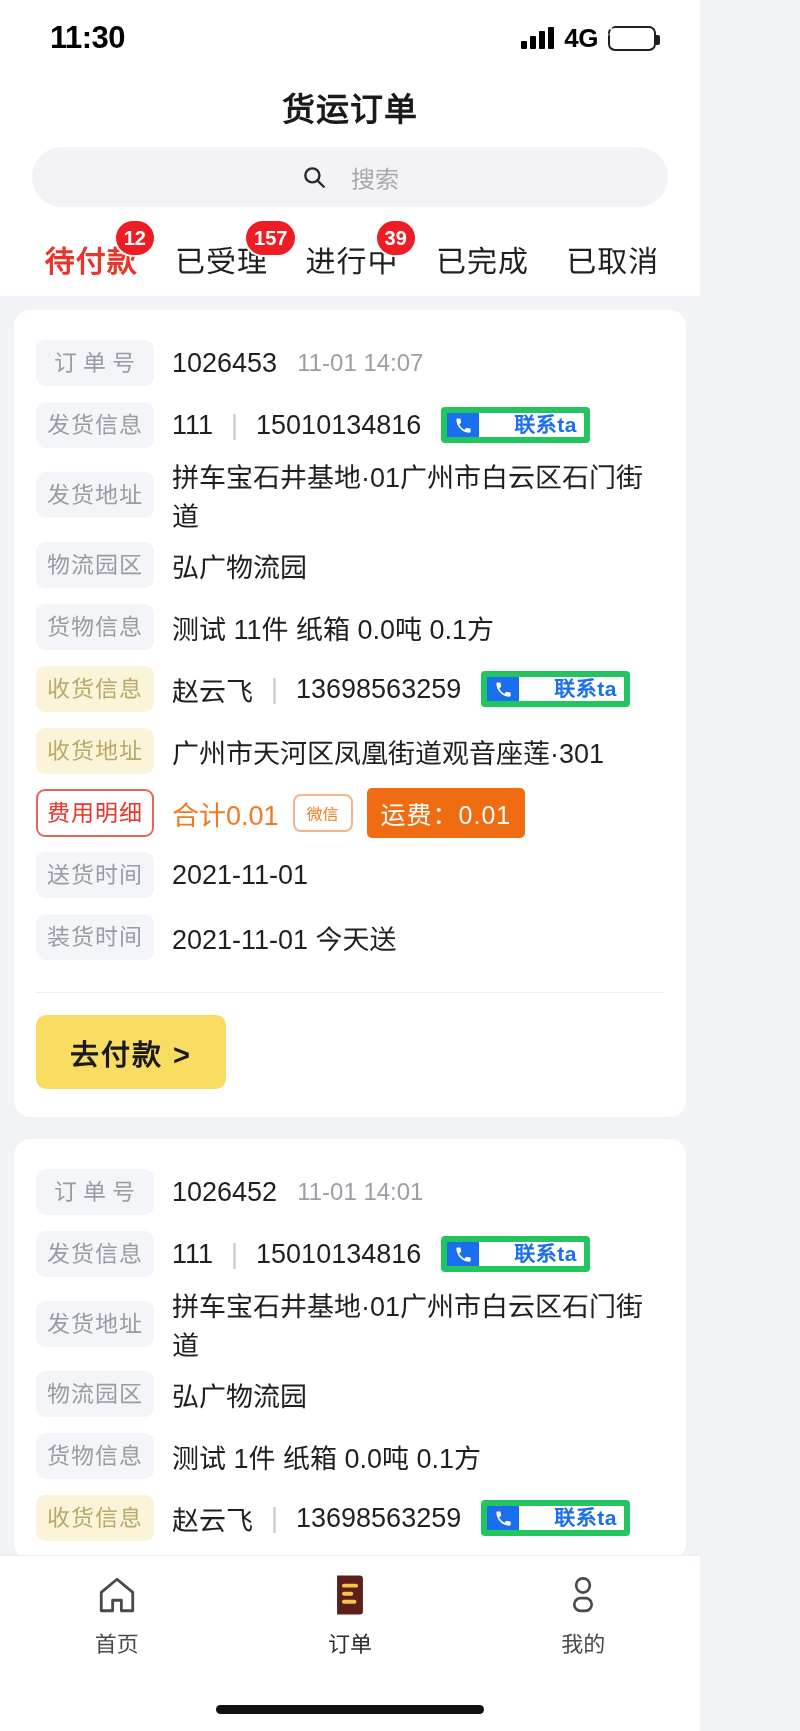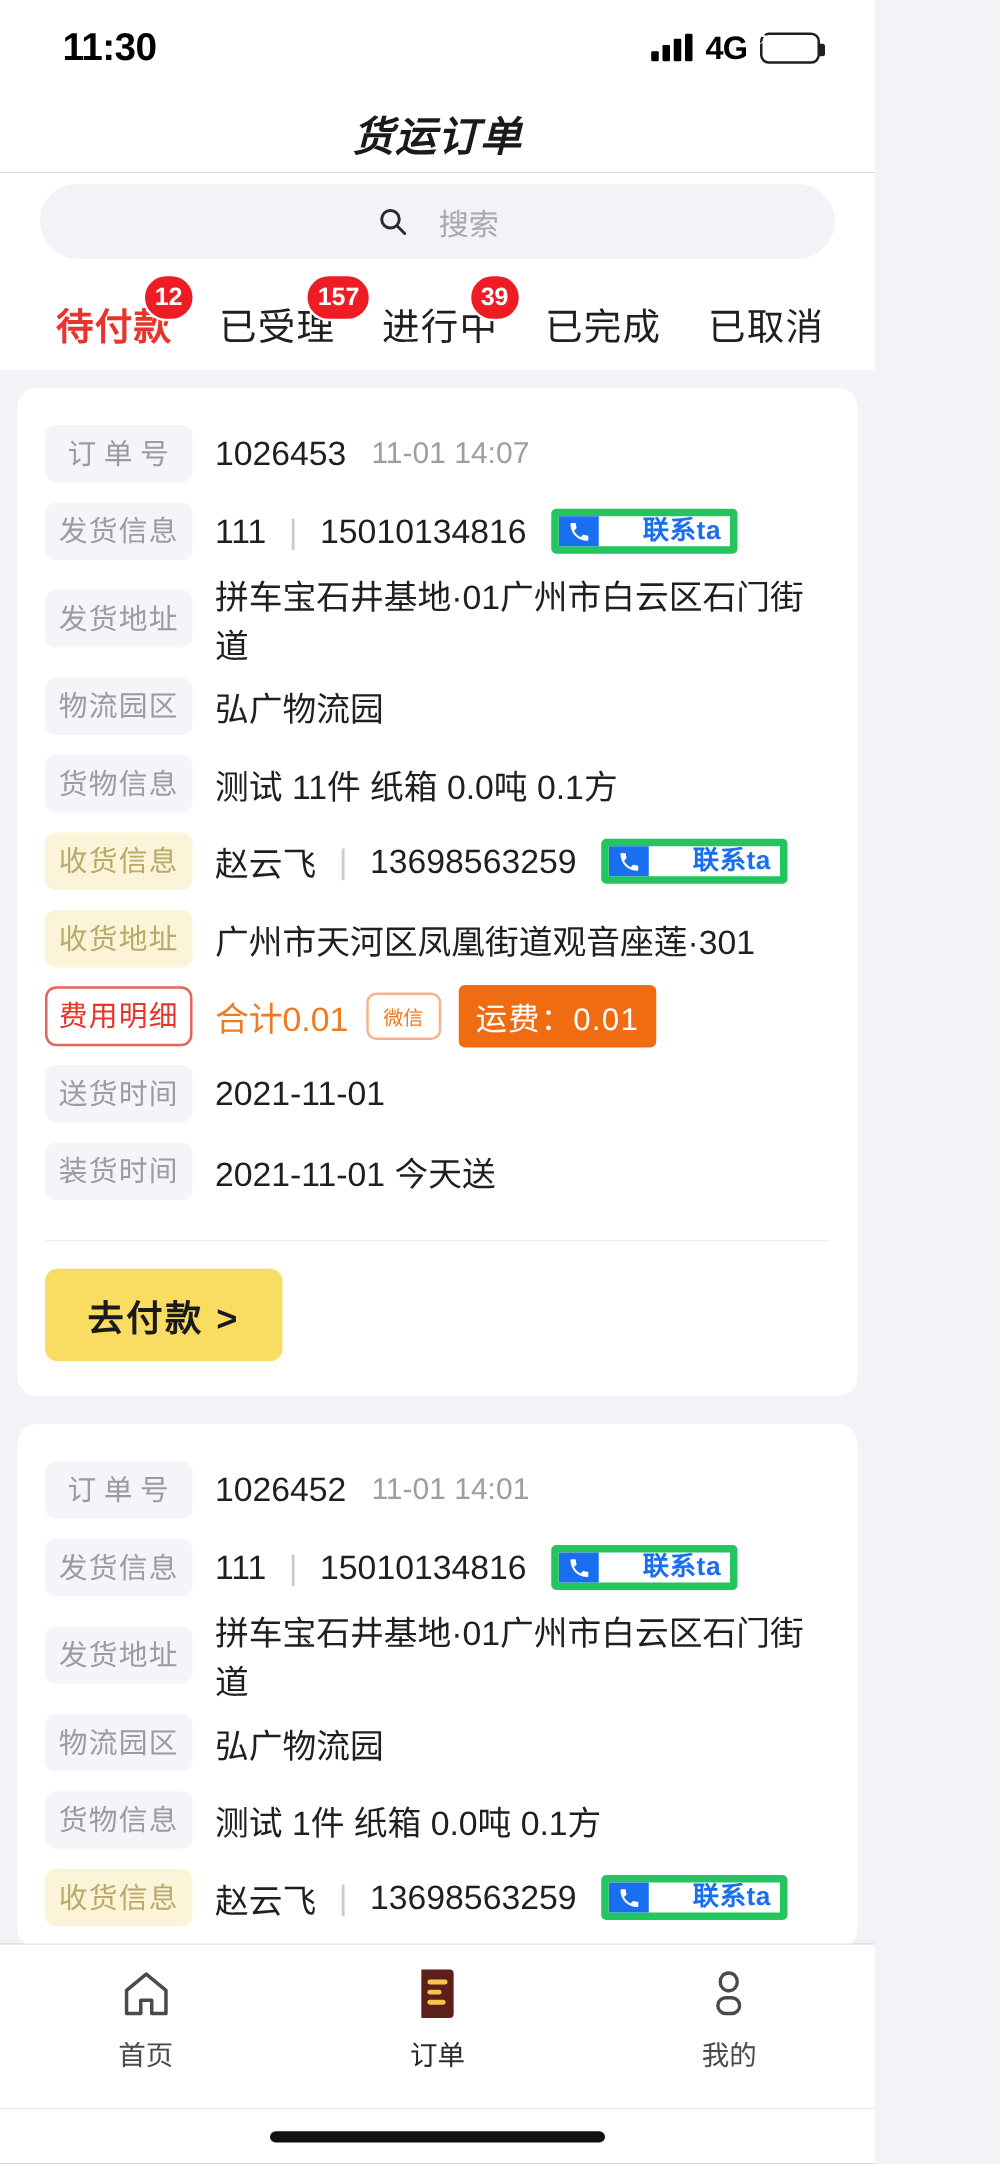--- a/index.html
+++ b/index.html
@@ -7,21 +7,21 @@
     width: 800px;
     height: 1731px;
     font-family: "Liberation Sans", "DejaVu Sans", sans-serif;
     background: #f2f3f7;
     overflow: hidden;
   }
   .phone {
     position: relative;
     width: 700px;
     height: 1731px;
-    background: #737373;
+    background: #701a75;
     display: flex;
     flex-direction: column;
   }
 
   
   .statusbar {
     height: 76px;
     flex: 0 0 76px;
     background: #ffffff;
     display: flex;
@@ -82,21 +82,20 @@
     line-height: 1;
   }
 
   
   .titlebar {
     flex: 0 0 62px;
     background: #ffffff;
     display: flex;
     align-items: center;
     justify-content: center;
-    font-style: italic;
   }
   .title-text {
     font-size: 33px;
     font-weight: 600;
     color: #1a1a1a;
     letter-spacing: 1px;
   }
 
   
   .searchwrap {

